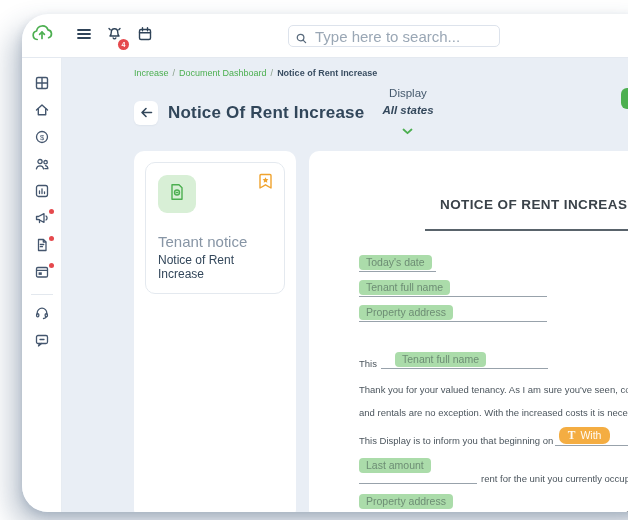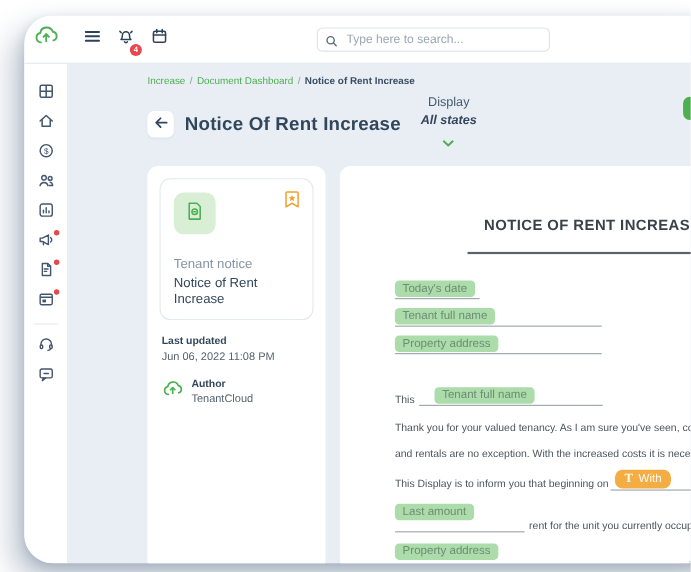--- a/index.html
+++ b/index.html
@@ -15,21 +15,21 @@
   
   .topbar { height:44px; background:#fff; border-bottom:1px solid #e4e9f0;
     display:flex; align-items:center; flex:0 0 auto; position:relative; }
   .logo-cell { width:40px; display:flex; justify-content:center; }
   .tb-btn { margin-left:14px; position:relative; display:flex; align-items:center; cursor:pointer; }
   .badge { position:absolute; right:-6px; bottom:-4px; width:11px; height:11px;
     background:#e5494d; border-radius:50%; color:#fff; font-size:7px; font-weight:700;
     display:flex; align-items:center; justify-content:center; }
   .search-wrap { position:absolute; left:266px; top:11px; width:212px; height:22px; }
   .search-wrap input { width:100%; height:100%; border:1px solid #dde3ec; border-radius:5px;
-    padding:0 8px 0 26px; font-size:11px; color:#4a5a6b; outline:none; background:#fff;
+    padding:0 8px 0 26px; font-size:15px; color:#4a5a6b; outline:none; background:#fff;
     font-family:"Liberation Sans", sans-serif; }
   .search-wrap input::placeholder { color:#9aa7b5; }
   .search-ico { position:absolute; left:8px; top:5px; }
 
   
   .body-row { flex:1; display:flex; min-height:0; }
   .rail { width:40px; background:#fff; border-right:1px solid #e7ecf2;
     display:flex; flex-direction:column; align-items:center; padding-top:14px; flex:0 0 auto; }
   .rail-item { position:relative; width:26px; height:26px; display:flex; align-items:center;
     justify-content:center; cursor:pointer; }
@@ -57,21 +57,21 @@
 
   
   .main-row { margin-top:12px; display:flex; gap:13px; height:368px; }
   .left-panel { width:162px; flex:0 0 auto; background:#fff; border-radius:10px;
     height:100%; padding:11px; }
   .tpl-card { border:1px solid #e4e9ef; border-radius:10px; padding:12px; position:relative;
     background:#fff; }
   .doc-tile { width:38px; height:38px; background:#d8efd6; border-radius:9px;
     display:flex; align-items:center; justify-content:center; }
   .bookmark { position:absolute; top:10px; right:11px; cursor:pointer; }
-  .tpl-cat { margin-top:20px; font-size:12px; color:#8795a5; }
+  .tpl-cat { margin-top:20px; font-size:15px; color:#8795a5; }
   .tpl-name { margin-top:3px; font-size:12px; color:#33475b; }
   .meta { padding:14px 2px 0; }
   .meta-label { font-size:9.5px; font-weight:700; color:#33475b; }
   .meta-val { margin-top:3px; font-size:10px; color:#55636f; }
   .author-row { margin-top:14px; display:flex; gap:7px; align-items:flex-start; }
 
   
   .doc-panel { flex:1; background:#fff; border-radius:10px 0 0 10px; height:100%;
     overflow:hidden; position:relative; padding:46px 0 0 50px; }
   .doc-title { font-size:13.5px; font-weight:800; color:#3a4249; letter-spacing:.4px;
@@ -281,36 +281,20 @@
                   </svg></span>
               </div>
               <span class="bookmark">
                 <svg width="15" height="17" viewBox="0 0 15 17" fill="none" stroke="#f0a32e" stroke-width="1.4" stroke-linejoin="round">
                   <path d="M3 1.5h9a1 1 0 0 1 1 1V15l-5.5-3.2L2 15V2.5a1 1 0 0 1 1-1z"></path>
                   <path d="M7.5 4.2l.9 1.8 2 .3-1.45 1.4.35 2-1.8-.95-1.8.95.35-2L4.6 6.3l2-.3z" fill="#f0a32e" stroke="none"></path>
                 </svg></span>
               <div class="tpl-cat">Tenant notice</div>
               <div class="tpl-name">Notice of Rent Increase</div>
             </div>
-            <div class="meta">
-              <div class="meta-label">Last updated</div>
-              <div class="meta-val">Jun 06, 2022 11:08 PM</div>
-              <div class="author-row">
-                <span>
-                  <svg width="20" height="20" viewBox="0 0 24 24" fill="none" stroke="#4caf50" stroke-width="1.8" stroke-linecap="round" stroke-linejoin="round">
-                    <path d="M7.2 17.5a4.3 4.3 0 0 1-.6-8.5 5.9 5.9 0 0 1 11.4-1.1 4 4 0 0 1 .6 7.8"></path>
-                    <path d="M12 16.5V10.2"></path>
-                      <path d="M9.6 12.4L12 10l2.4 2.4"></path>
-                  </svg></span>
-                <div>
-                  <div class="meta-label">Author</div>
-                  <div class="meta-val" style="margin-top:2px">TenantCloud</div>
-                </div>
-              </div>
-            </div>
           </div>
 
           <div class="doc-panel">
             <div class="doc-title">NOTICE OF RENT INCREASE</div>
             <div class="doc-title-line"></div>
 
             <div class="groups">
               <div class="fgroup">
                 <span class="fbadge">Today's date</span>
                 <span class="uline" style="width:77px"></span>

